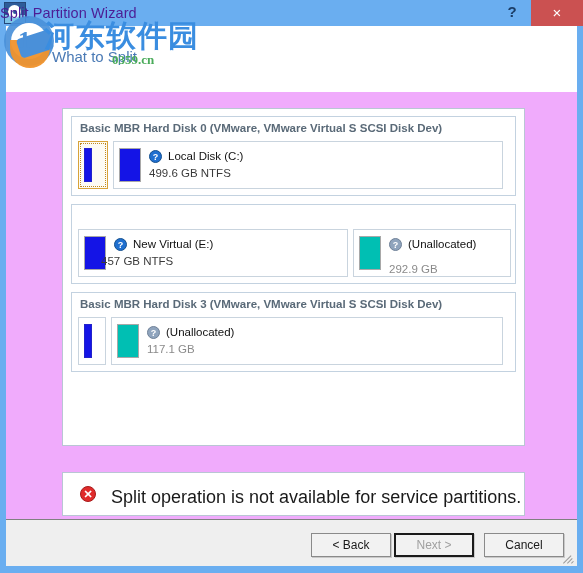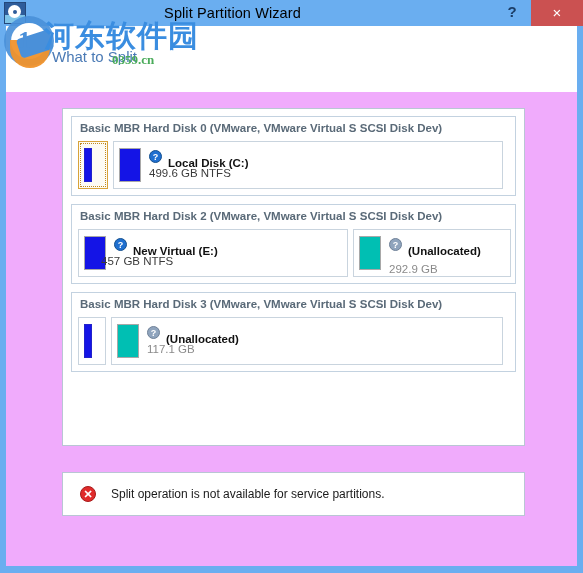--- a/index.html
+++ b/index.html
@@ -44,22 +44,21 @@
   }
   .app-icon .swoosh {
     position: absolute; left: 0px; top: 12px;
     width: 22px; height: 9px;
     background: #7fc4e8;
   }
   .title-text {
     position: absolute; left: 0; top: 0;
     width: 465px; height: 26px;
     line-height: 26px;
-    text-align: center;
-    color: #000000;
+    color: #4c1d95;
     font-size: 14.5px;
     letter-spacing: 0.1px;
   }
   .help-btn {
     position: absolute; right: 56px; top: 0;
     width: 30px; height: 26px;
     line-height: 24px; text-align: center;
     color: #1b3d66; font-weight: bold; font-size: 15px;
     cursor: pointer;
   }
@@ -160,23 +159,23 @@
     font-size: 9px;
     font-weight: bold;
     line-height: 13px;
     text-align: center;
   }
   .qicon-blue { background: #1f6fd0; border: 1px solid #14508f; }
   .qicon-gray { background: #8fa4bd; border: 1px solid #6f8198; }
 
   .part-label {
     position: absolute;
-    top: 15px;
+    top: 8px;
     font-size: 11.5px;
-    font-weight: bold;
+    font-weight: normal;
     color: #111111;
     white-space: nowrap;
   }
   .part-size {
     position: absolute;
     top: 25px;
     font-size: 11.5px;
     color: #3a3a3a;
     white-space: nowrap;
   }
@@ -196,21 +195,21 @@
     width: 16px; height: 16px; border-radius: 50%;
     background: #e02b2b;
     border: 1px solid #a81b1b;
     box-sizing: border-box;
     color: #ffffff;
     font-size: 11px; font-weight: bold;
     line-height: 14px; text-align: center;
   }
   .error-text {
     position: absolute; left: 48px; top: 14px;
-    font-size: 12px;
+    font-size: 18px;
     color: #1a1a1a;
   }
 
   
   .footer {
     position: absolute;
     left: 0; top: 493px;
     width: 571px; height: 47px;
     background: #efefef;
     border-top: 1px solid #808080;
@@ -344,21 +343,20 @@
             </div>
             <div class="part-box" style="left: 35px; width: 390px;">
               <div class="part-bar wide bar-blue"></div>
               <div class="part-qicon qicon-blue" style="left: 35px;">?</div>
               <div class="part-label" style="left: 54px;">Local Disk (C:)</div>
               <div class="part-size" style="left: 35px;">499.6 GB NTFS</div>
             </div>
           </div>
         </div>
         <div class="disk-panel" style="top: 95px; height: 80px;">
-          <div class="disk-panel-title">Basic MBR Hard Disk 2 (VMware, VMware Virtual S SCSI Disk Dev)</div>
           <div class="parts-row">
             <div class="part-box" style="left: 0px; width: 270px;">
               <div class="part-bar wide bar-blue"></div>
               <div class="part-qicon qicon-blue" style="left: 35px;">?</div>
               <div class="part-label" style="left: 54px;">New Virtual (E:)</div>
               <div class="part-size" style="left: 22px;">457 GB NTFS</div>
             </div>
             <div class="part-box" style="left: 275px; width: 158px;">
               <div class="part-bar wide bar-teal"></div>
               <div class="part-qicon qicon-gray" style="left: 35px;">?</div>
@@ -381,20 +379,30 @@
             </div>
           </div>
         </div>
       </div>
 
     <div class="error-box">
       <div class="error-icon">✕</div>
       <div class="error-text">Split operation is not available for service partitions.</div>
     </div>
 
+    <div class="footer">
+      <div class="btn btn-back">&lt; Back</div>
+      <div class="btn btn-next disabled">Next &gt;</div>
+      <div class="btn btn-cancel">Cancel</div>
+      <div class="resize-grip">
+        <i style="width:11px; left:1px; top:11px; transform:rotate(-45deg);"></i>
+        <i style="width:7px; left:5px; top:11px; transform:rotate(-45deg);"></i>
+        <i style="width:3px; left:9px; top:11px; transform:rotate(-45deg);"></i>
+      </div>
+    </div>
   </div>
 
   <div class="watermark">
     <div class="wm-logo">
       <div class="ring"></div>
       <div class="ring-inner"></div>
       <div class="wedge"></div>
       <div class="wedge2"></div>
       <div class="numeral">1</div>
     </div>

